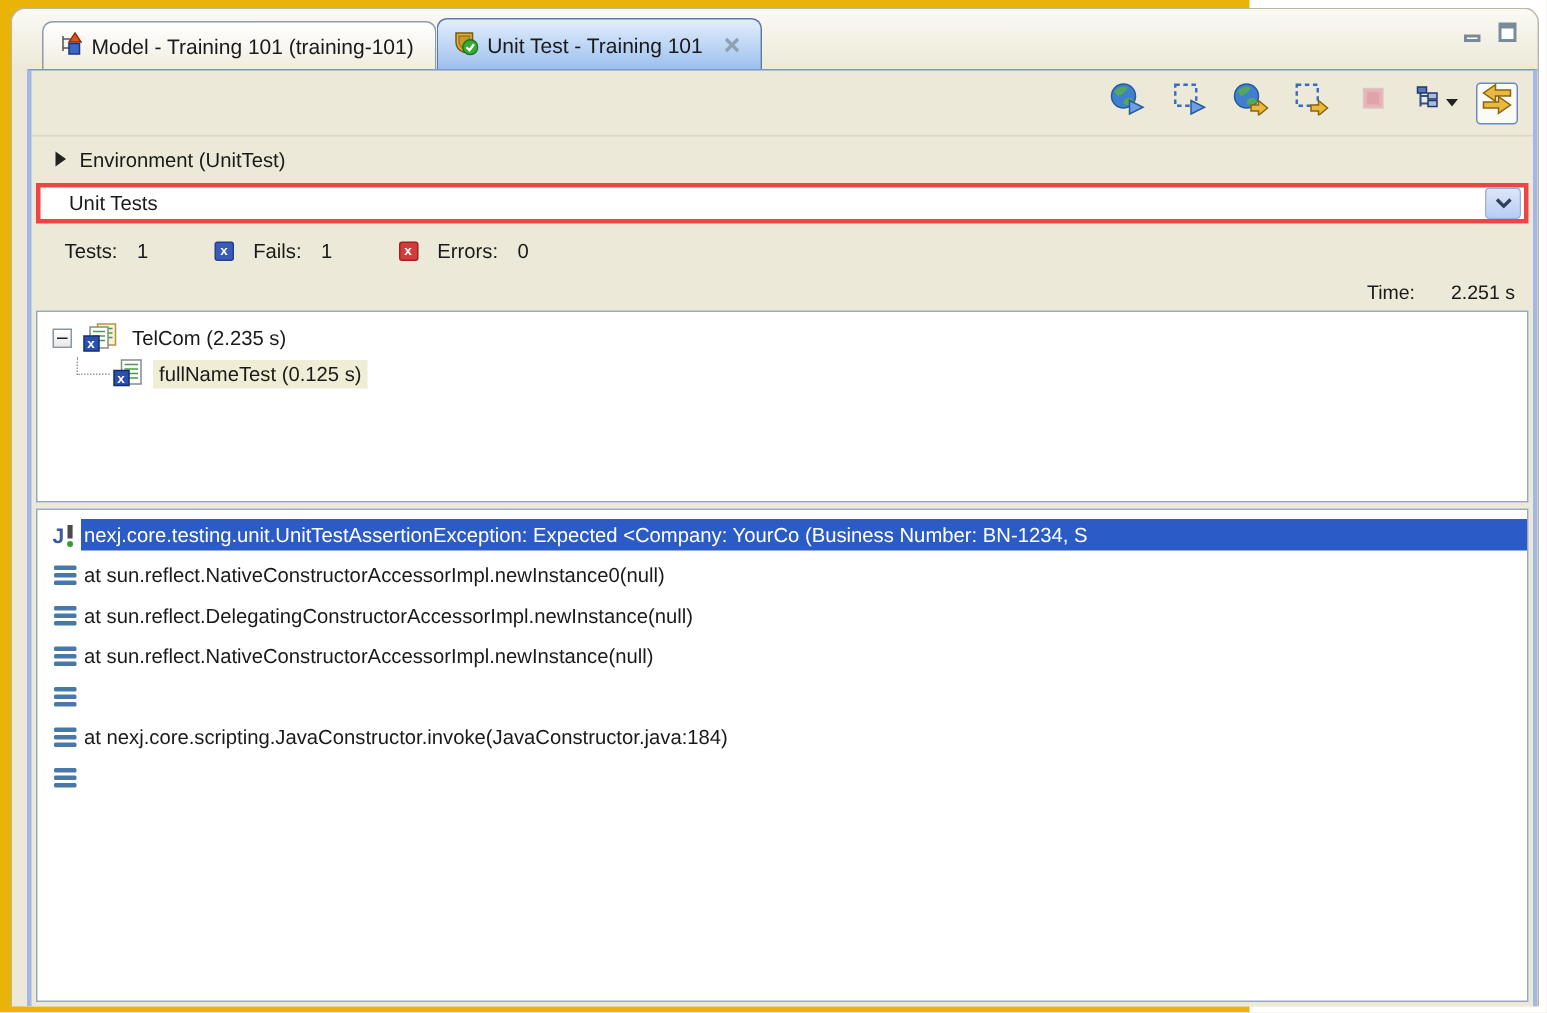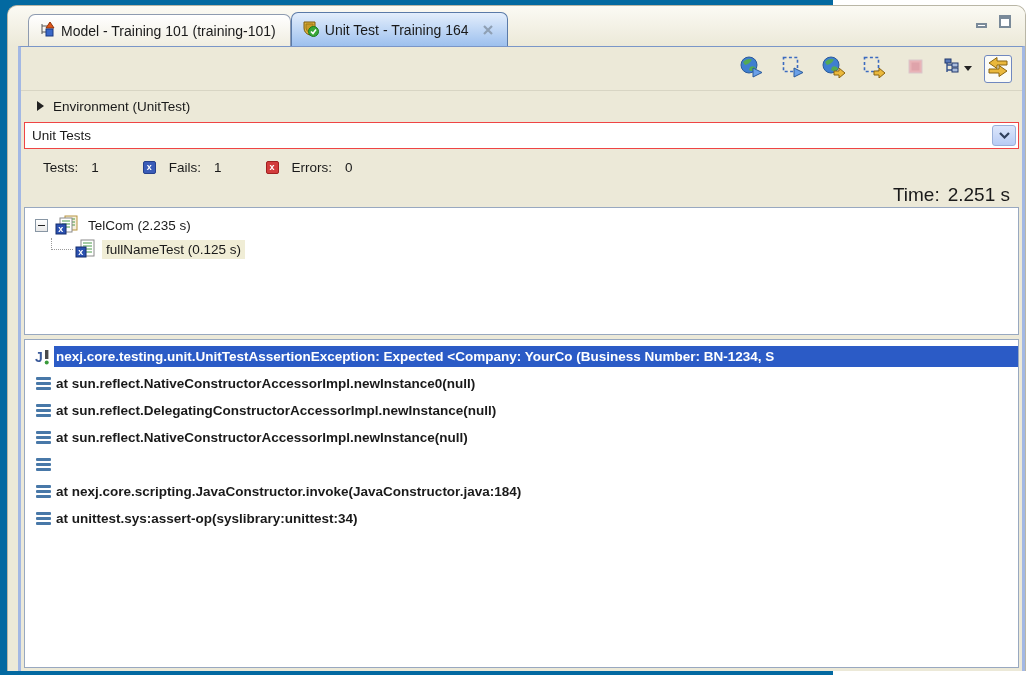--- a/index.html
+++ b/index.html
@@ -1,17 +1,17 @@
 <!DOCTYPE html>
 <html><head>
 <meta charset="utf-8">
 <style>
   * { margin:0; padding:0; box-sizing:border-box; }
   body { background:#ffffff; font-family:"Liberation Sans", sans-serif; color:#1a1a1a; }
-  .screen { width:833px; height:675px; background:#0369a1; padding:5px 5px 0 7px; }
+  .screen { width:833px; height:675px; background:#eab308; padding:5px 5px 0 7px; }
   .view { width:1019px; height:666px; display:flex; flex-direction:column;
           border:1px solid #b9b6a6; border-bottom:none; border-radius:10px 10px 0 0;
           background:#ece9d8; overflow:hidden; }
 
   
   .tabbar { height:40px; display:flex; align-items:flex-end; padding-left:20px;
             background:linear-gradient(#fbfaf4,#ece9d8); position:relative; }
   .tab { display:flex; align-items:center; gap:6px; height:32px; padding:0 14px 0 10px;
          border:1px solid #8e9bb0; border-bottom:none; border-radius:7px 7px 0 0;
          font-size:14px; white-space:nowrap; cursor:default; }
@@ -30,51 +30,51 @@
              gap:13px; padding-right:10px; border-bottom:1px solid #d8d5c4; }
   .tbtn { width:28px; height:28px; display:flex; align-items:center; justify-content:center; cursor:pointer; border:1px solid transparent; }
   .tbtn.pressed { border:1px solid #7088c0; border-radius:3px; background:#fbfbf6; }
   .tbtn.disabled { opacity:.85; cursor:default; }
   .dd-arrow { width:0; height:0; border-left:4px solid transparent; border-right:4px solid transparent;
               border-top:5px solid #222; margin-left:3px; }
 
   .envrow { height:30px; display:flex; align-items:center; gap:9px; padding-left:16px; font-size:13.5px; cursor:pointer; }
   .tri-right { width:0; height:0; border-top:5px solid transparent; border-bottom:5px solid transparent; border-left:7px solid #222; }
 
-  .combo { height:27px; margin:1px 3px 3px 3px; background:#ffffff; border:1px solid #ef4444;
-           display:flex; align-items:center; justify-content:space-between; padding-left:7px; font-size:13.5px; cursor:pointer; }
+  .combo { height:27px; margin:1px 3px 3px 3px; background:#ffffff; border:3px solid #ef4444;
+           display:flex; align-items:center; justify-content:space-between; padding-left:19px; font-size:13.5px; cursor:pointer; }
   .combo-btn { width:24px; height:21px; margin-right:2px; background:linear-gradient(#dce6fb,#b8ccf4);
                border:1px solid #9ab0d8; border-radius:3px; display:flex; align-items:center; justify-content:center; }
 
   .stats { height:30px; display:flex; align-items:center; padding-left:22px; font-size:13.5px; gap:13px; }
   .gap { width:18px; }
   .sq { width:13px; height:13px; border-radius:2px; color:#fff; font-size:9px; font-weight:bold;
         display:flex; align-items:center; justify-content:center; line-height:1; }
   .sq.blue { background:#3a5cb8; border:1px solid #24408c; }
   .sq.red  { background:#d23c3c; border:1px solid #a02020; }
 
-  .timerow { height:25px; display:flex; align-items:center; justify-content:flex-end; gap:8px; padding-right:12px; font-size:19px; }
+  .timerow { height:25px; display:flex; align-items:center; justify-content:flex-end; gap:24px; padding-right:12px; font-size:13px; }
 
   .panel { background:#ffffff; border:1px solid #98a8c0; margin:0 3px; }
   .treepanel { height:128px; margin-bottom:4px; padding-top:5px; }
   .tracepanel { flex:1; margin-bottom:3px; padding-top:3px; overflow:hidden; }
 
   .treerow { height:24px; display:flex; align-items:center; font-size:13.5px; cursor:default; }
   .treerow .lbl { padding:2px 4px; }
   .treerow .lbl.hl { background:#f0edd6; }
   .minusbox { width:13px; height:13px; margin:0 5px 0 10px; border:1px solid #8896a4;
               background:linear-gradient(#ffffff,#e8e8e8); position:relative; flex:none; }
   .minusbox::after { content:""; position:absolute; left:2px; right:2px; top:5px; height:1px; background:#222; }
   .connector { width:22px; height:12px; margin-left:26px; border-left:1px dotted #9a9a9a;
                border-bottom:1px dotted #9a9a9a; margin-bottom:10px; flex:none; }
   .ticon { margin:0 5px 0 2px; flex:none; display:flex; }
 
   .tracerow { height:27px; display:flex; align-items:center; font-size:13.5px; cursor:default; }
   .tracerow .icon { width:22px; margin-left:7px; flex:none; display:flex; justify-content:center; }
-  .tracerow .txt { padding:3px 2px; white-space:nowrap; overflow:hidden;font-weight:bold; }
+  .tracerow .txt { padding:3px 2px; white-space:nowrap; overflow:hidden; }
   .tracerow.selected .txt { background:#2b5bc6; color:#ffffff; flex:1; }
   .bars { display:flex; flex-direction:column; gap:2px; }
   .bars i { display:block; width:15px; height:3px; background:#4878a8; border-radius:1px; }
 
   .closex { margin-left:8px; display:flex; }
 </style>
 </head>
 <body>
 
 <div class="screen">
@@ -93,21 +93,21 @@
       </div>
       <div class="tab active">
         <span>
           <svg width="17" height="17" viewBox="0 0 17 17">
             <path d="M2 2 H13 V8 Q13 13 7.5 15 Q2 13 2 8 Z" fill="#dcb23c" stroke="#7a5a10"></path>
             <path d="M4 4 H11 V8 Q11 11 7.5 12.6 Q4 11 4 8 Z" fill="#c89a28" stroke="#a07818"></path>
             <circle cx="11.5" cy="11.5" r="5" fill="#38a838" stroke="#1a7a1a"></circle>
             <path d="M9 11.5 L11 13.5 L14 9.5" stroke="#ffffff" stroke-width="1.6" fill="none"></path>
           </svg>
         </span>
-        <span>Unit Test - Training 164</span>
+        <span>Unit Test - Training 101</span>
         <span class="closex">
           <svg width="10" height="10" viewBox="0 0 10 10">
             <path d="M1 1 L9 9 M9 1 L1 9" stroke="#8fa0b4" stroke-width="2.2"></path>
           </svg>
         </span>
       </div>
       <div class="winbtns">
         <span class="wbtn">
             <span class="glyph-min"></span>
           </span>
@@ -307,19 +307,18 @@
           <span class="txt">at nexj.core.scripting.JavaConstructor.invoke(JavaConstructor.java:184)</span>
         </div>
         <div class="tracerow">
           <span class="icon">
               <span class="bars">
                 <i></i>
                 <i></i>
                 <i></i>
               </span>
             </span>
-          <span class="txt">at unittest.sys:assert-op(syslibrary:unittest:34)</span>
         </div>
       </div>
 
     </div>
   </div>
 </div>
 
 </body></html>

